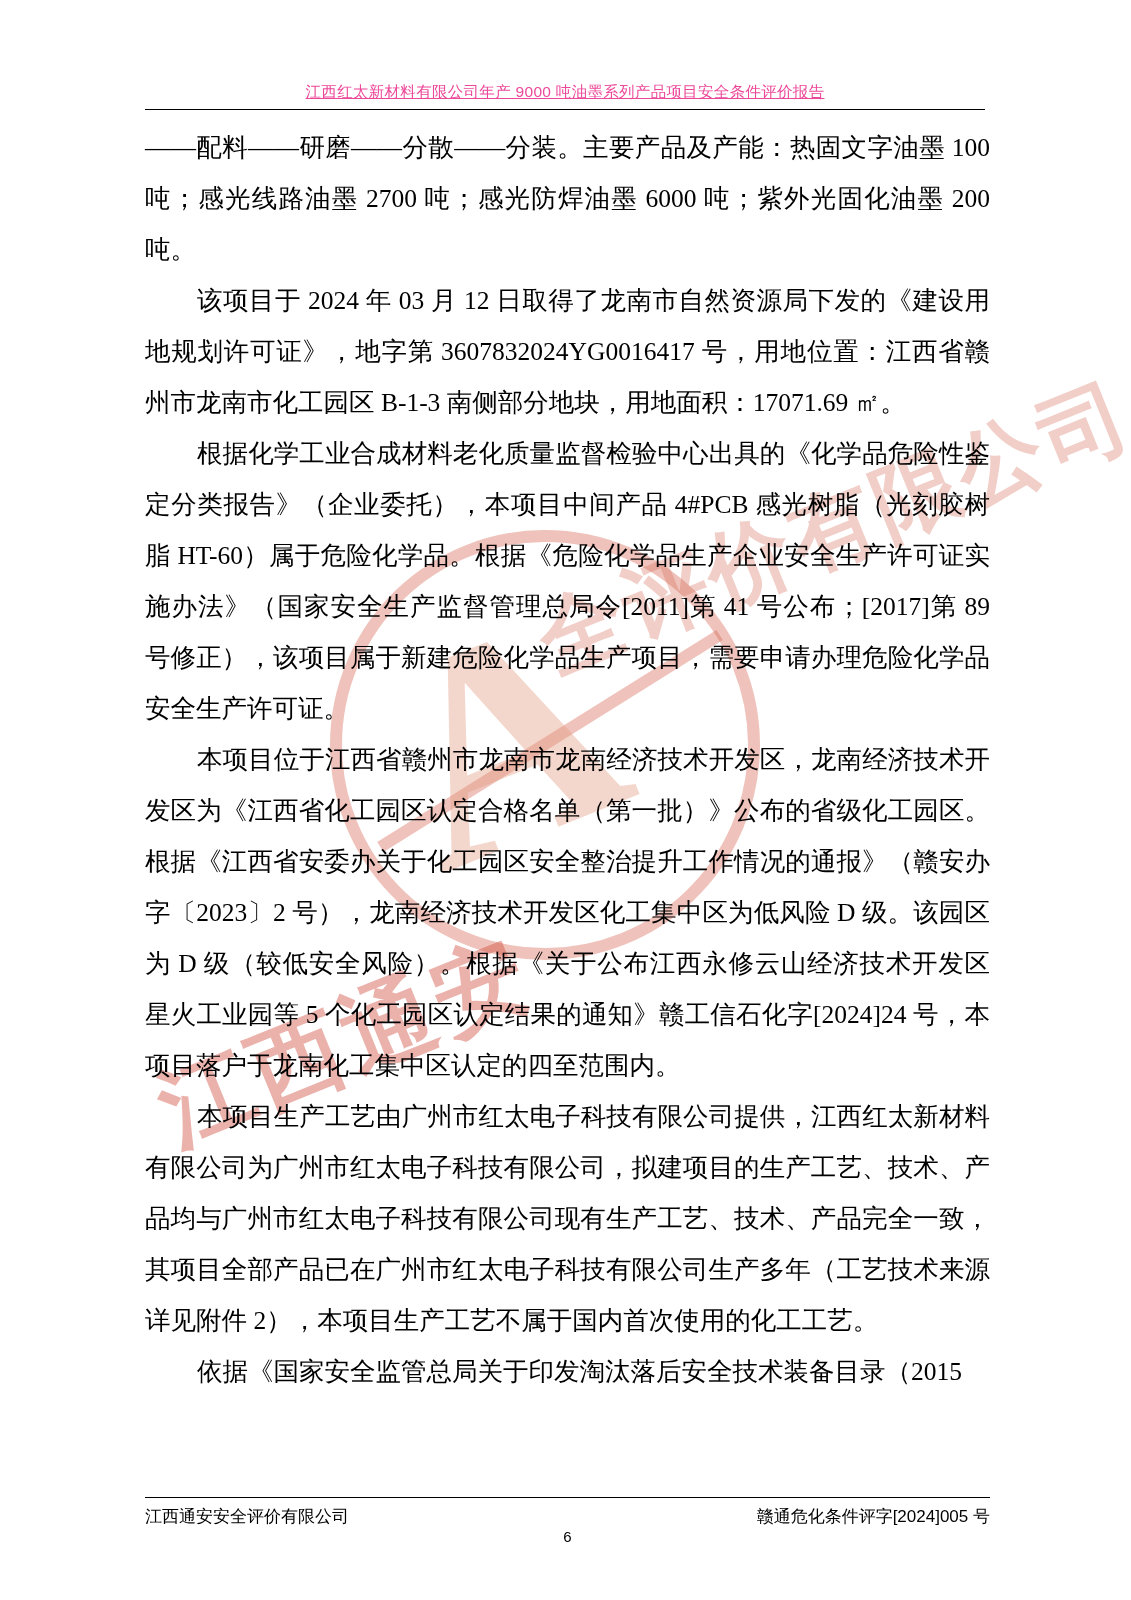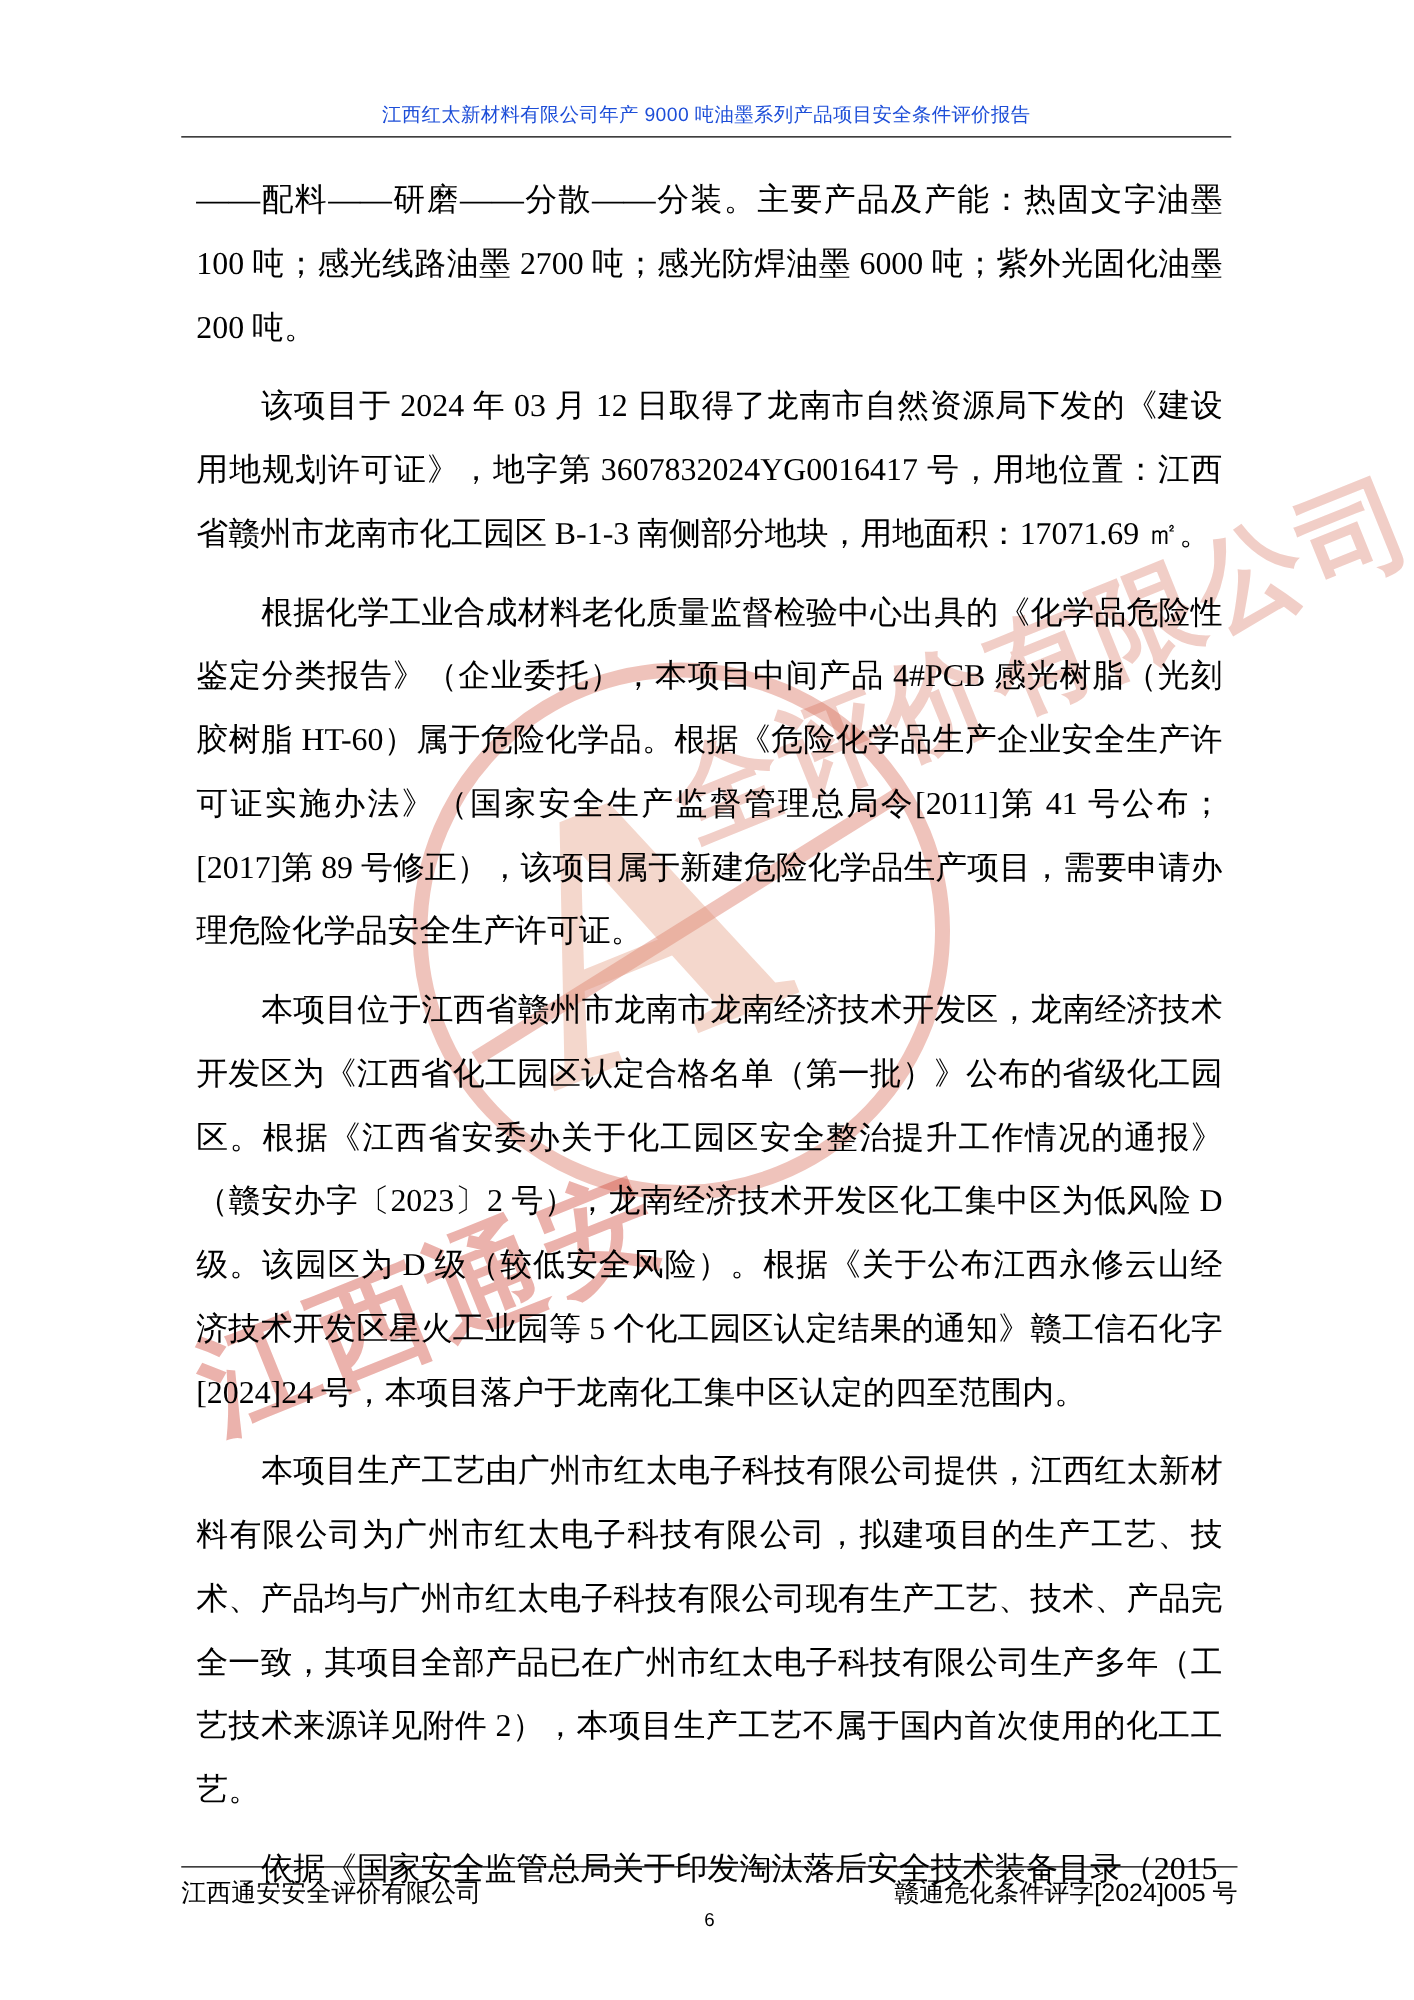--- a/index.html
+++ b/index.html
@@ -90,38 +90,39 @@
     left: 145px;
     top: 82px;
     width: 840px;
     text-align: center;
     z-index: 10;
   }
   .header-title {
     font-size: 15.5px;
     font-family: "Liberation Sans", sans-serif;
     letter-spacing: 0.3px;
-    color: #1d4ed8;
+    color: #ec4899;
     padding-bottom: 6px;
+    text-decoration: underline;
   }
   .header-rule {
     border-bottom: 1.6px solid #000;
     width: 840px;
   }
 
   
   .content {
     position: absolute;
     left: 145px;
     top: 122px;
     width: 845px;
     z-index: 10;
   }
   p.para {
-    margin: 12px;
+    margin: 0;
     font-size: 25.5px;
     line-height: 51px;
     text-align: justify;
     text-justify: inter-ideograph;
     letter-spacing: 0px;
   }
   p.indent {
     text-indent: 52px;
   }
   h2.section {
@@ -148,21 +149,21 @@
   }
   .footer-rule {
     border-top: 1.4px solid #000;
     width: 845px;
     margin-bottom: 7px;
   }
   .footer-row {
     display: flex;
     justify-content: space-between;
     align-items: center;
-    font-size: 20px;
+    font-size: 17px;
     font-family: "Liberation Sans", sans-serif;
   }
   .footer-center {
     position: absolute;
     left: 0;
     right: 0;
     text-align: center;
     font-size: 15px;
     font-family: "Liberation Sans", sans-serif;
     pointer-events: none;

